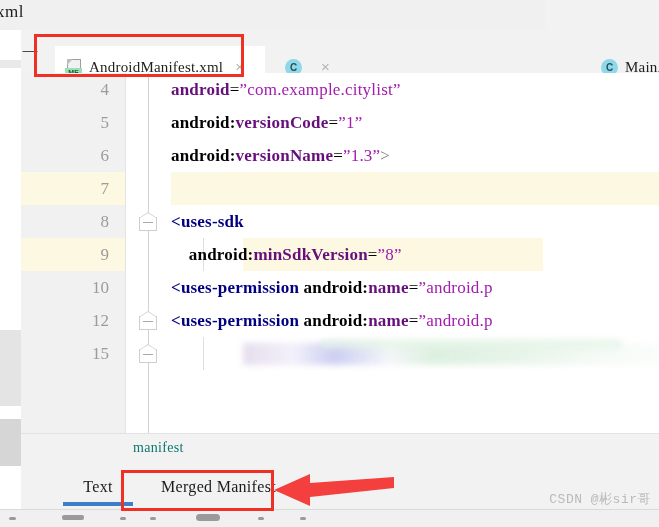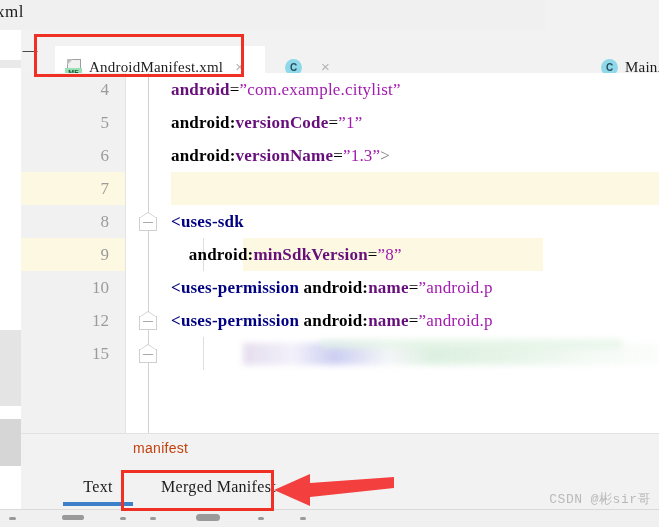--- a/index.html
+++ b/index.html
@@ -234,22 +234,22 @@
 
   
   .breadcrumb {
     position: absolute; left: 21px; top: 433px;
     width: 638px; height: 31px;
     background: #f2f2f2;
     border-top: 1px solid #e2e2e2;
   }
   .breadcrumb-text {
     position: absolute; left: 112px; top: 6px;
-    font-family: Liberation Sans, sans-serif;
-    font-size: 14px; color: #c2410c;
+    font-family: Liberation Serif, serif;
+    font-size: 14px; color: #0f766e;
     letter-spacing: .3px;
   }
 
   
   .bottom-tabs {
     position: absolute; left: 21px; top: 464px;
     width: 638px; height: 45px;
     background: #f2f2f2;
   }
   .btab {

